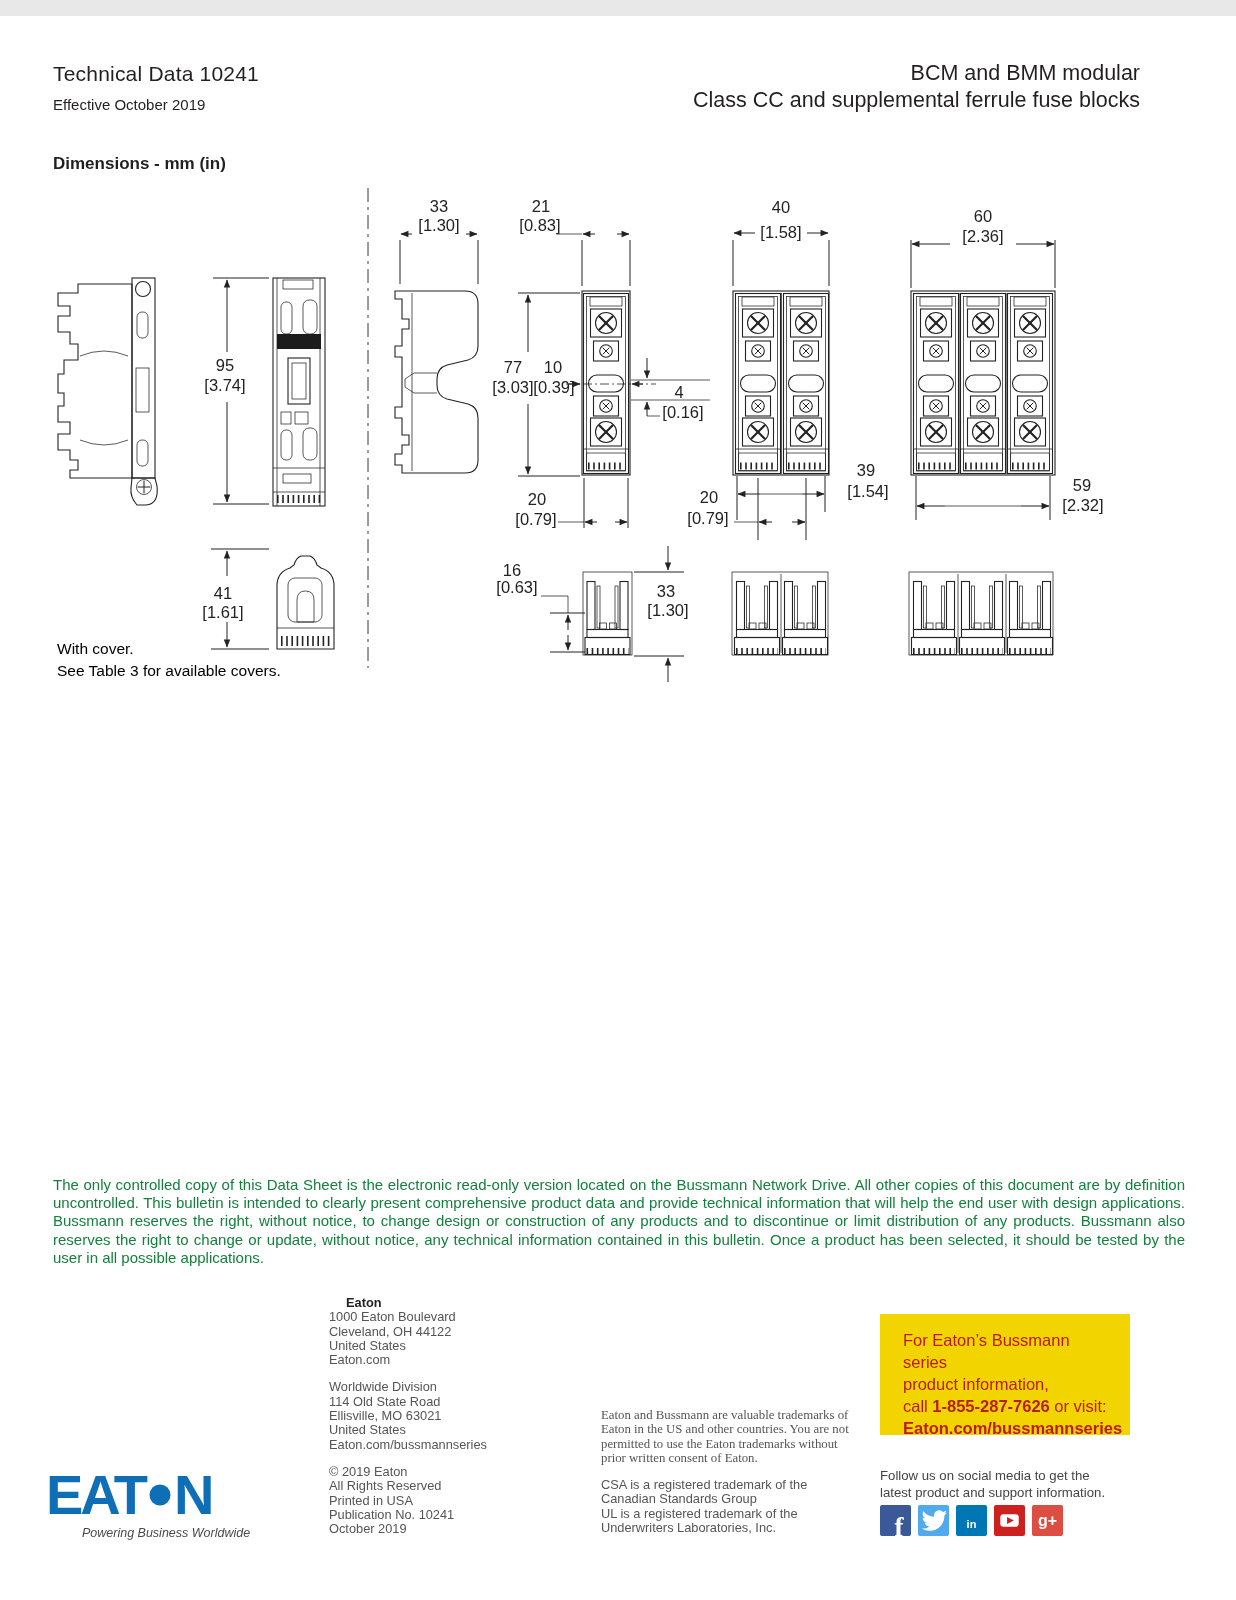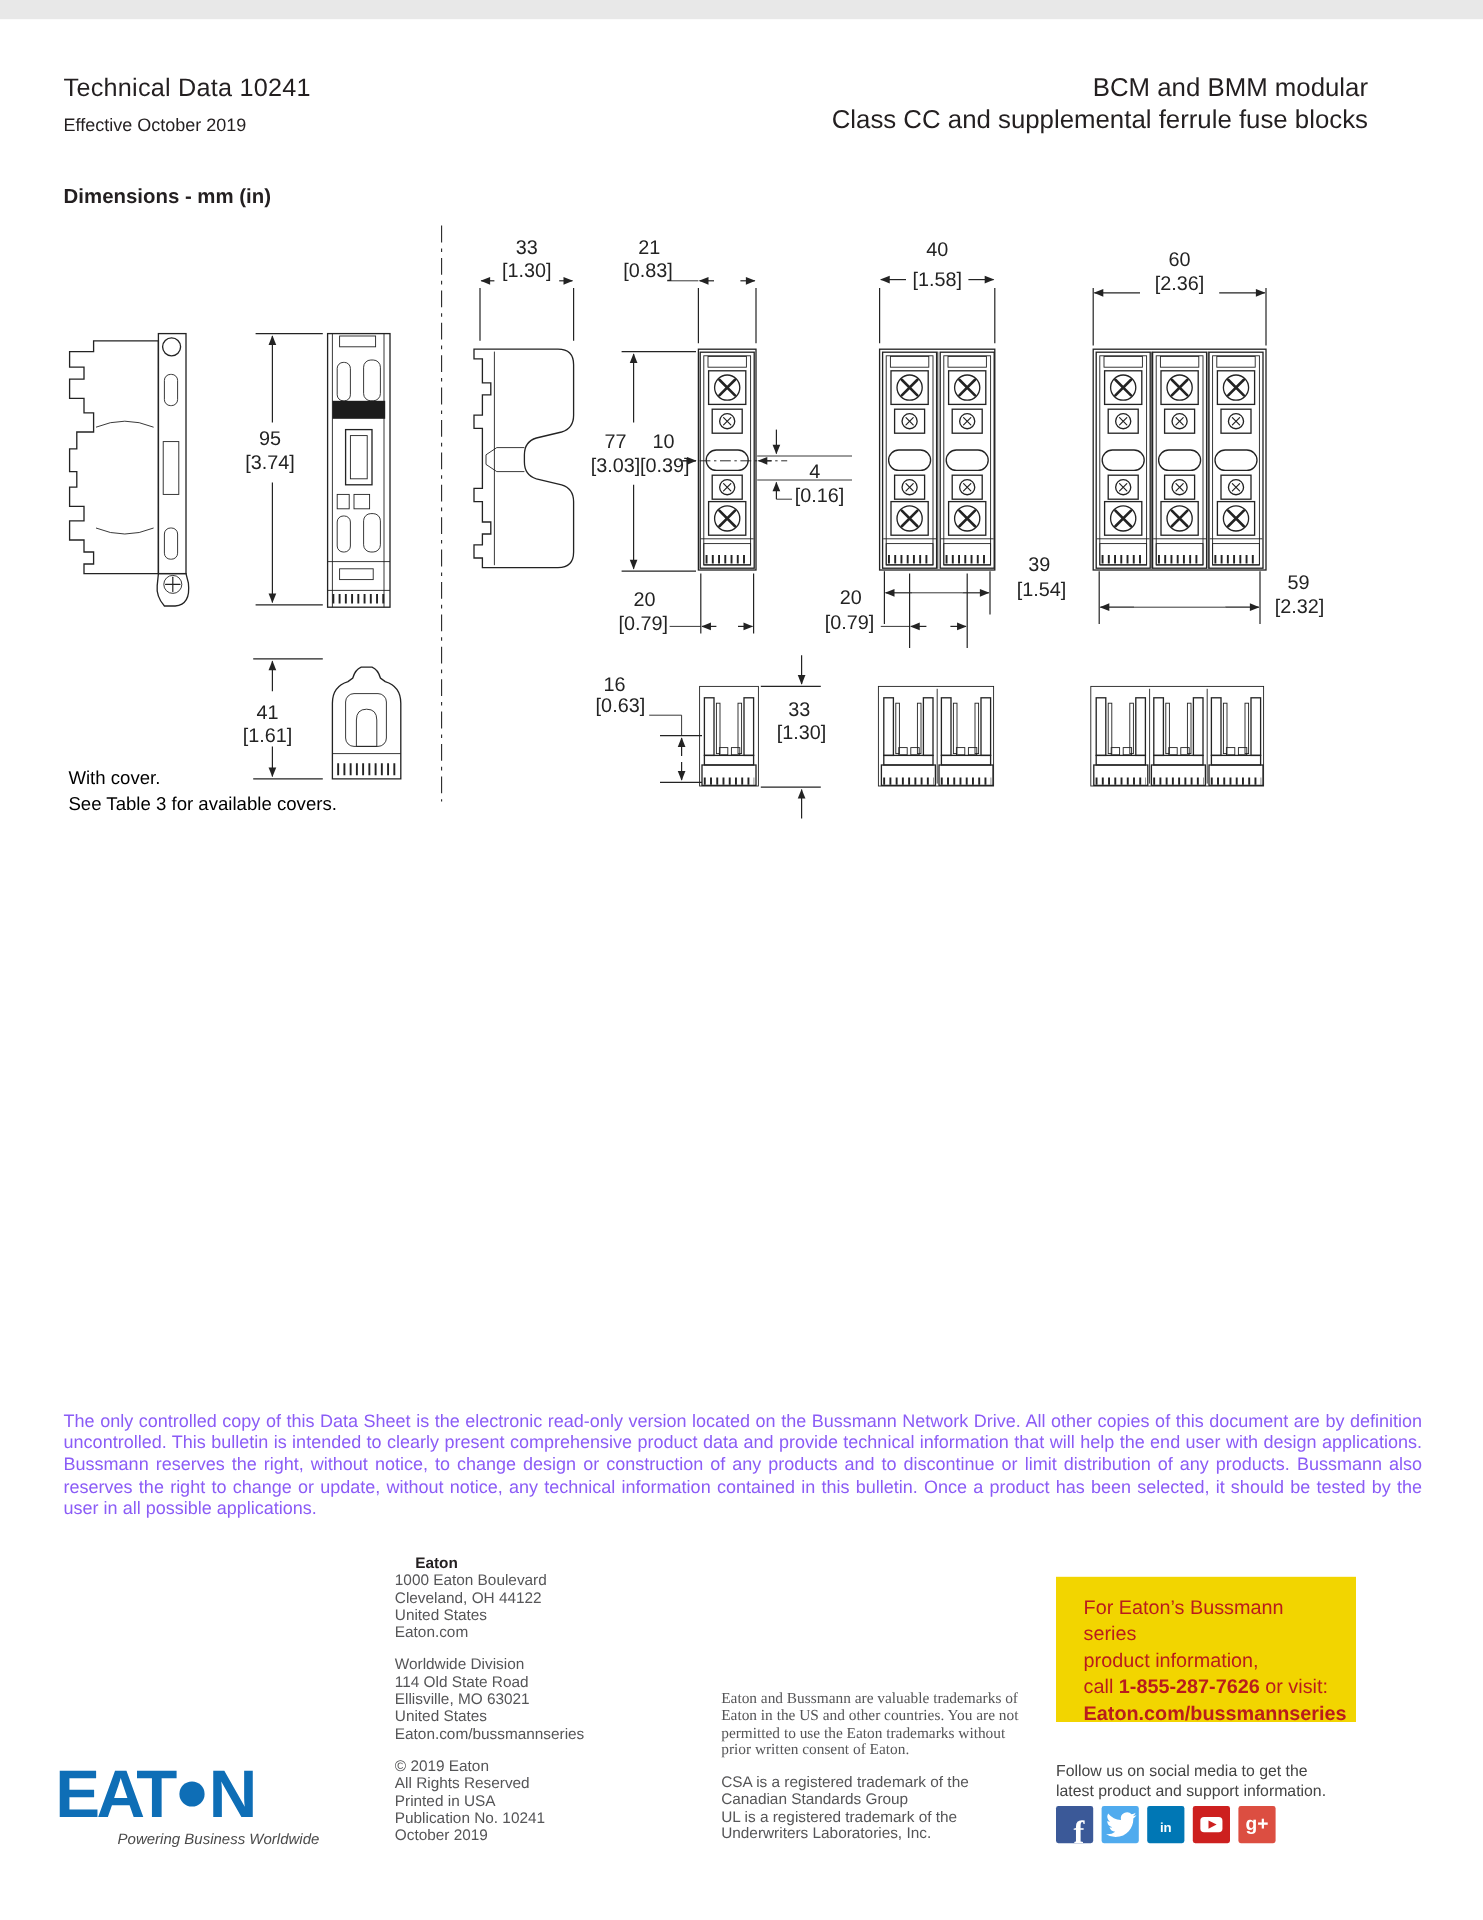--- a/index.html
+++ b/index.html
@@ -18,21 +18,21 @@
   .dim{stroke:#232323;stroke-width:1;fill:none;}
   .cl{stroke:#232323;stroke-width:0.9;fill:none;stroke-dasharray:14 5 3 5;}
   .cl2{stroke:#232323;stroke-width:0.8;fill:none;stroke-dasharray:9 3 2 3;}
   .hz{stroke:#232323;fill:none;stroke-dasharray:1.6 3.6;}
   .xcross{stroke:#232323;stroke-width:2.2;stroke-linecap:round;fill:none;}
   .xs{stroke:#232323;stroke-width:1;stroke-linecap:round;fill:none;}
   .dt{font:16.5px "Liberation Sans",sans-serif;fill:#232323;text-anchor:middle;}
   .note{left:57px;top:622px;font-size:15.5px;line-height:21.5px;color:#000000;}
   
   .disclaimer{left:53px;top:1160px;width:1132px;font-size:15px;line-height:18.2px;
-              text-align:justify;color:#8b5cf6;}
+              text-align:justify;color:#15803d;}
   
   .addr{left:329px;top:1280px;font-size:12.8px;line-height:14.3px;color:#555557;}
   .addr .grp{margin-bottom:13px;}
   .addr .co{font-weight:bold;color:#231f20;padding-left:17px;}
   .tm{left:601px;top:1392px;width:256px;font-size:12.8px;line-height:14.3px;color:#555557;}
   .tm .p{margin-bottom:13px;font-family:Liberation Serif, serif;}
   .promo{left:880px;top:1298px;width:250px;height:121px;background:#f2d500;box-sizing:border-box;
          padding:15px 16px 0 23px;font-size:16.5px;line-height:22px;color:#b91c1c;}
   .promo .b{font-weight:bold;}
   .follow{left:880px;top:1451px;font-size:13.2px;line-height:17px;color:#444444;}
@@ -43,21 +43,21 @@
   .si-li{background:#0077b5;}
   .si-yt{background:#cd201f;}
   .si-gp{background:#dc4e41;}
   .si .glyph{position:absolute;left:0;right:0;bottom:1px;text-align:center;font-weight:bold;}
   .si-fb .glyph{font-size:27px;bottom:-7px;left:7px;text-align:center;font-family:"Liberation Serif",serif;}
   .si-li .glyph{font-size:11px;bottom:6px;}
   .si-gp .glyph{font-size:16px;bottom:6px;}
   .si svg{position:absolute;left:0;top:0;}
   
   .logo{left:44px;top:1448px;width:220px;height:60px;}
-  .tagline{left:98px;top:1510px;font-size:12.5px;font-style:italic;color:#4a4a4a;white-space:nowrap;}
+  .tagline{left:82px;top:1510px;font-size:12.5px;font-style:italic;color:#4a4a4a;white-space:nowrap;}
 </style>
 </head>
 <body>
 
 <div class="page">
 
   <div class="abs doc-title">Technical Data 10241</div>
   <div class="abs doc-date">Effective October 2019</div>
   <div class="abs prod-title">
     <div>BCM and BMM modular</div>

